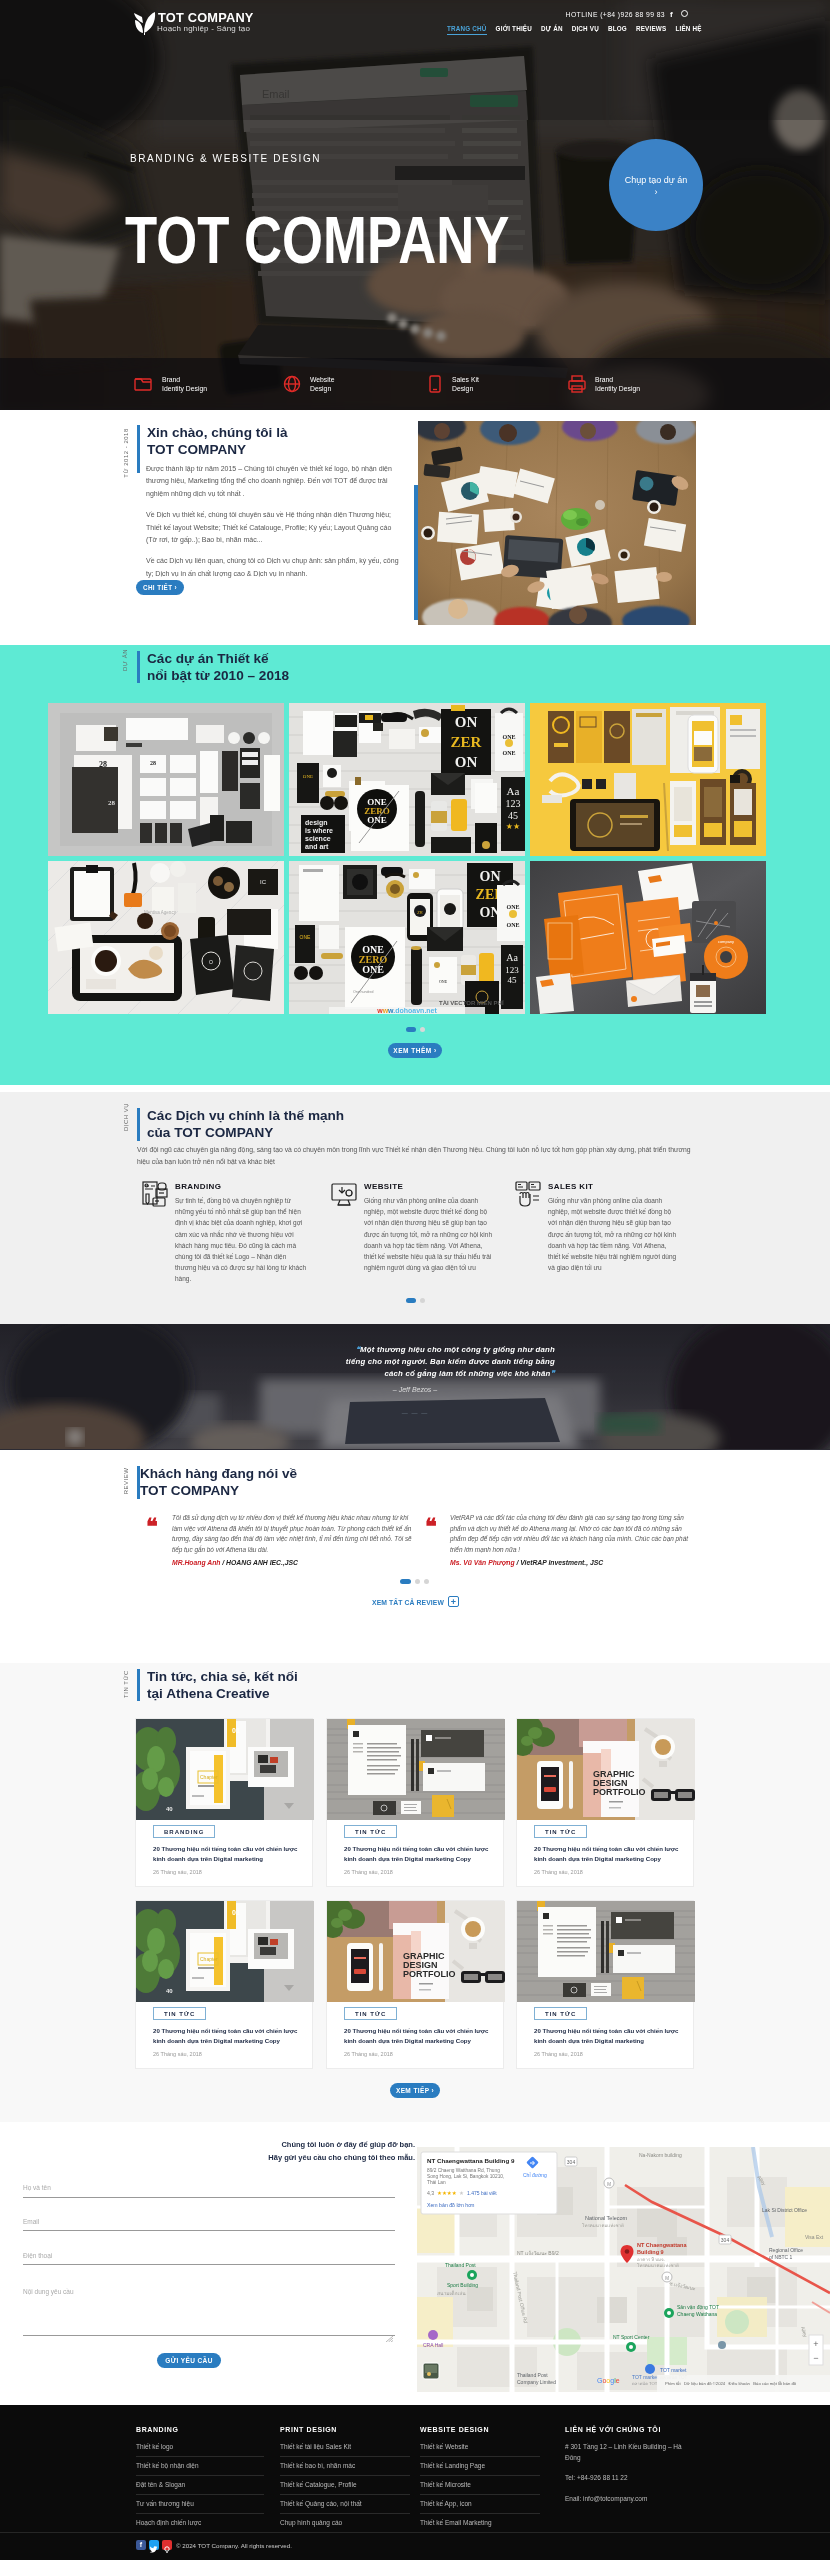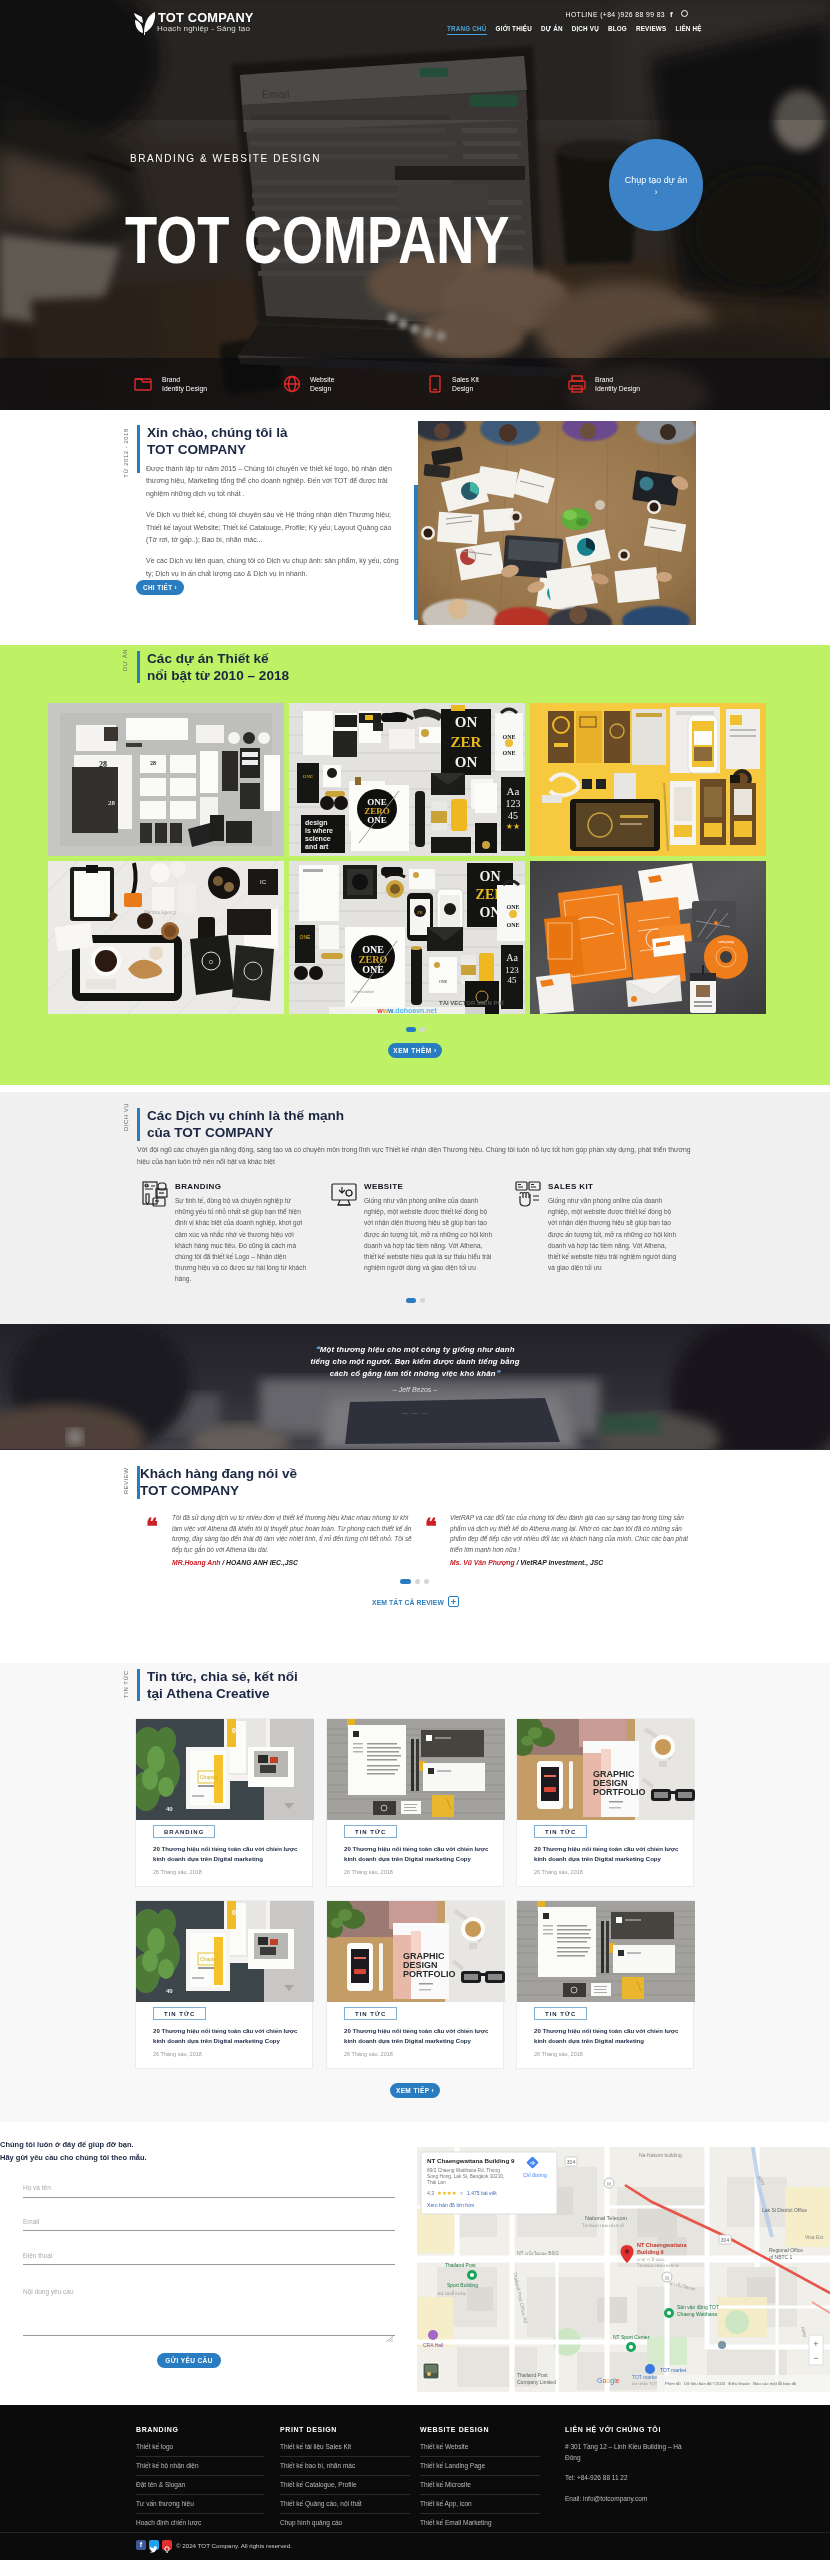--- a/index.html
+++ b/index.html
@@ -270,21 +270,21 @@
 <circle cx="160" cy="194" r="9" fill="#6b4f3a"></circle>
 <ellipse cx="238" cy="200" rx="34" ry="15" fill="#2a4a70" filter="url(#ab2)"></ellipse>
 
 <ellipse cx="118" cy="166" rx="9" ry="5" fill="#caa37c" transform="rotate(-20 118 166)"></ellipse>
 <ellipse cx="182" cy="158" rx="9" ry="5" fill="#c49a74" transform="rotate(15 182 158)"></ellipse>
 <ellipse cx="246" cy="156" rx="8" ry="5" fill="#caa37c"></ellipse>
 </svg>
 </div>
 </div>
 
-<div class="abs" id="projects" style="left:0;top:645px;width:830px;height:440px;background:#bef264">
+<div class="abs" id="projects" style="left:0;top:645px;width:830px;height:440px;background:#5eead4">
 <div class="vlabel" style="left:95px;top:12px;width:60px;text-align:center">DỰ ÁN</div>
 <div class="bar" style="left:137px;top:6px;height:32px"></div>
 <div class="h2" style="left:147px;top:5px">Các dự án Thiết kế<br>nổi bật từ 2010 – 2018</div>
 
 <div class="abs" style="left:48px;top:58px;width:236px;height:153px;overflow:hidden;background:#c3c3c3">
 <svg width="236" height="153" viewBox="0 0 236 153">
 <rect width="236" height="153" fill="#c6c6c5"></rect>
 <rect x="12" y="10" width="212" height="133" fill="#bebebd"></rect>
 <rect x="28" y="22" width="40" height="26" fill="#f5f4f2"></rect>
 <rect x="56" y="24" width="14" height="14" fill="#3a362f"></rect>
@@ -731,21 +731,21 @@
 <ellipse cx="100" cy="60" rx="90" ry="70" fill="#1c1b20" filter="url(#qb)"></ellipse>
 <ellipse cx="60" cy="115" rx="85" ry="35" fill="#6a5646" filter="url(#qb)"></ellipse>
 <circle cx="75" cy="113" r="8" fill="#d8d5d0" filter="url(#qb)"></circle>
 <circle cx="255" cy="118" r="7" fill="#ccc9c4" filter="url(#qb)"></circle>
 <ellipse cx="760" cy="70" rx="90" ry="80" fill="#1a191e" filter="url(#qb)"></ellipse>
 <ellipse cx="660" cy="115" rx="60" ry="25" fill="#6b655d" filter="url(#qb)"></ellipse>
 <ellipse cx="240" cy="118" rx="50" ry="18" fill="#8a8178" filter="url(#qb)"></ellipse>
 <rect x="600" y="90" width="60" height="20" rx="4" fill="#3a6a50" filter="url(#qb)"></rect>
 <rect width="830" height="125" fill="#15151c" opacity="0.32"></rect>
 </svg>
-<div class="abs" style="left:275px;top:20px;width:280px;text-align:center;font-size:7.8px;font-weight:bold;font-style:italic;color:#fff;line-height:11.8px;letter-spacing:.2px"><span style="color:#4a9fd8">❝</span>Một thương hiệu cho một công ty giống như danh<br>tiếng cho một người. Bạn kiếm được danh tiếng bằng<br>cách cố gắng làm tốt những việc khó khăn<span style="color:#4a9fd8">❞</span></div>
+<div class="abs" style="left:275px;top:20px;width:280px;text-align:right;font-size:7.8px;font-weight:bold;font-style:italic;color:#fff;line-height:11.8px;letter-spacing:.2px"><span style="color:#4a9fd8">❝</span>Một thương hiệu cho một công ty giống như danh<br>tiếng cho một người. Bạn kiếm được danh tiếng bằng<br>cách cố gắng làm tốt những việc khó khăn<span style="color:#4a9fd8">❞</span></div>
 <div class="abs" style="left:275px;top:62px;width:280px;text-align:center;font-size:7px;font-style:italic;color:#ddd">– Jeff Bezos –</div>
 <div class="abs" style="left:395px;top:86px;width:40px;text-align:center;font-size:6px;color:#6a7a88;letter-spacing:1px">— — —</div>
 </div>
 
 <div class="abs" id="review" style="left:0;top:1450px;width:830px;height:213px;background:#fff">
 <div class="vlabel" style="left:96px;top:28px;width:60px;text-align:center">REVIEW</div>
 <div class="bar" style="left:137px;top:16px;height:33px"></div>
 <div class="h2" style="left:140px;top:15px">Khách hàng đang nói về<br>TOT COMPANY</div>
 <div class="abs" style="left:146px;top:64px;font-size:22px;font-weight:bold;color:#cc2026;font-family:'Liberation Serif',serif">❝</div>
 <div class="abs" style="left:172px;top:63px;width:245px;font-size:6.4px;font-style:italic;line-height:10.6px;color:#555">Tôi đã sử dụng dịch vụ từ nhiều đơn vị thiết kế thương hiệu khác nhau nhưng từ khi làm việc với Athena đã khiến tôi bị thuyết phục hoàn toàn. Từ phong cách thiết kế ấn tượng, đầy sáng tạo đến thái độ làm việc nhiệt tình, tỉ mỉ đến từng chi tiết nhỏ. Tôi sẽ tiếp tục gắn bó với Athena lâu dài.</div>
@@ -976,21 +976,21 @@
 <div class="card" style="left:516px;top:237px"><svg width="178" height="101">
           <use href="#cardD"></use>
         </svg>
 <div class="clabel">TIN TỨC</div>
 <div class="ctitle">20 Thương hiệu nổi tiếng toàn cầu với chiến lược<br>kinh doanh dựa trên Digital marketing</div>
 <div class="cdate">26 Tháng sáu, 2018</div></div>
 <div class="pill" style="left:390px;top:420px;width:50px;height:15px;font-size:6.5px;line-height:15px;letter-spacing:.4px">XEM TIẾP ›</div>
 </div>
 
 <div class="abs" id="contact" style="left:0;top:2122px;width:830px;height:283px;background:#fff">
-<div class="abs" style="left:0;top:17px;width:415px;text-align:left;font-size:7.5px;font-weight:bold;color:#1b2742;line-height:12.5px">Chúng tôi luôn ở đây để giúp đỡ bạn.<br>Hãy gửi yêu cầu cho chúng tôi theo mẫu.</div>
+<div class="abs" style="left:0;top:17px;width:415px;text-align:right;font-size:7.5px;font-weight:bold;color:#1b2742;line-height:12.5px">Chúng tôi luôn ở đây để giúp đỡ bạn.<br>Hãy gửi yêu cầu cho chúng tôi theo mẫu.</div>
 <div class="abs" style="left:23px;top:62px;font-size:6.5px;color:#aaa">Họ và tên</div>
 <div class="abs" style="left:23px;top:75px;width:372px;border-top:1px solid #999"></div>
 <div class="abs" style="left:23px;top:96px;font-size:6.5px;color:#aaa">Email</div>
 <div class="abs" style="left:23px;top:108px;width:372px;border-top:1px solid #999"></div>
 <div class="abs" style="left:23px;top:130px;font-size:6.5px;color:#aaa">Điện thoại</div>
 <div class="abs" style="left:23px;top:142px;width:372px;border-top:1px solid #999"></div>
 <div class="abs" style="left:23px;top:166px;font-size:6.5px;color:#aaa">Nội dung yêu cầu</div>
 <div class="abs" style="left:23px;top:213px;width:372px;border-top:1px solid #999"></div>
 <div class="abs" style="left:386px;top:206px;width:7px;height:6px"><svg width="7" height="6">
           <path d="M0 6 L7 0 M2.5 6 L7 2 M5 6 L7 4.5" stroke="#999" stroke-width="0.7"></path>

